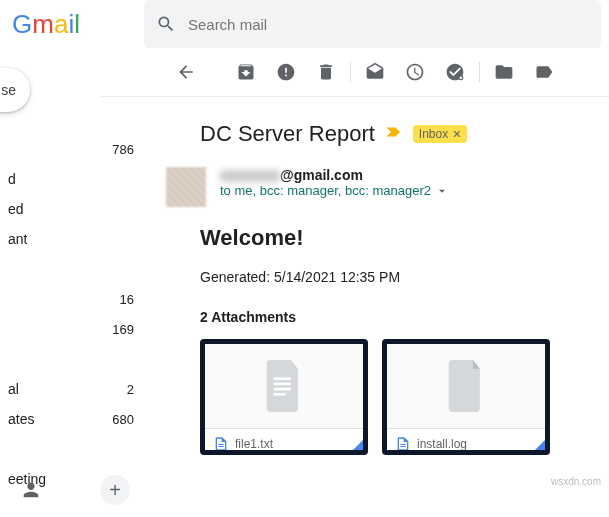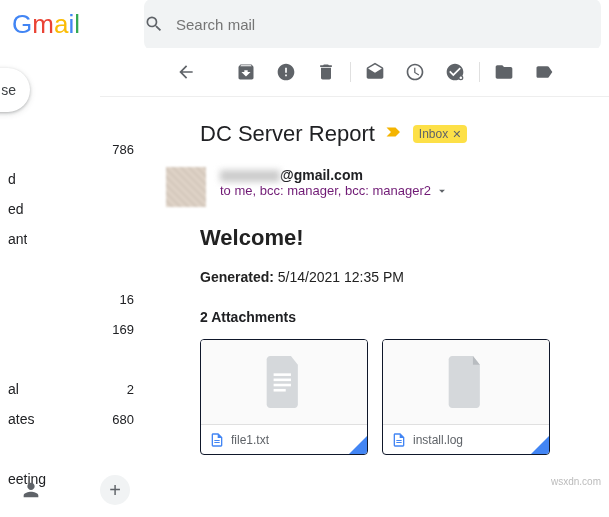--- a/index.html
+++ b/index.html
@@ -1,20 +1,20 @@
 <!DOCTYPE html>
 <html><head>
 <meta charset="utf-8">
 <style>
 *{box-sizing:border-box;margin:0;padding:0;font-family:Arial,Helvetica,sans-serif}
 body{background:#fff;width:609px;height:517px;overflow:hidden;position:relative}
 .topbar{display:flex;align-items:center;height:48px;padding:0 8px;background:#fff}
 .logo{font-size:26px;color:#5f6368;margin-left:4px;margin-right:64px;letter-spacing:0}
 .logo .g{color:#4285f4}.logo .m1{color:#ea4335}.logo .a{color:#fbbc05}.logo .i{color:#4285f4}.logo .l{color:#34a853}
-.searchwrap{display:flex;align-items:center;background:#f1f3f4;border-radius:8px;height:51px;flex:1;padding:0 0;margin-right:0}
+.searchwrap{display:flex;align-items:center;background:#f1f3f4;border-radius:8px;height:51px;flex:1;padding:0 12px;margin-right:0}
 .searchwrap svg{fill:#5f6368;width:20px;height:20px;margin-right:12px}
 .searchwrap input{border:0;background:transparent;outline:0;font-size:15px;color:#5f6368;flex:1}
 .layout{display:flex;position:absolute;top:48px;left:0;right:0;bottom:0}
 .sidebar{width:150px;min-width:150px;background:#fff;position:relative;overflow:hidden}
 .compose{position:absolute;left:-70px;top:20px;width:100px;height:44px;border-radius:22px;background:#fff;box-shadow:0 1px 3px rgba(60,64,67,.3),0 2px 6px rgba(60,64,67,.15);display:flex;align-items:center;justify-content:flex-end;padding-right:14px;font-size:14px;color:#3c4043}
 .folders{margin-top:86px}
 .folder{display:flex;align-items:center;justify-content:space-between;height:30px;padding:0 16px 0 8px;font-size:14px;color:#202124;border-radius:0 14px 14px 0}
 .folder .label{overflow:hidden;text-overflow:clip;white-space:nowrap}
 .folder .count{font-size:13px;color:#202124}
 .folder.bold{font-weight:400}
@@ -29,29 +29,29 @@
 .content{flex:1;background:#fff;padding:18px 30px 12px 50px;overflow:hidden;margin-top:6px;border-top:0}
 .content-wrap{background:#fff}
 .subject-row{display:flex;align-items:center;gap:10px;margin-bottom:20px}
 .subject{font-size:22px;color:#202124;font-weight:400}
 .inbox-chip{background:#fde047;border-radius:4px;padding:2px 6px;font-size:12px;color:#5f6368;display:inline-flex;align-items:center;gap:4px}
 .inbox-chip .x{font-size:11px}
 .sender-row{display:flex;align-items:flex-start;gap:14px;margin-bottom:18px;margin-left:-34px}
 .avatar{width:40px;height:40px;background:#ddd;border-radius:0;background-image:linear-gradient(45deg,#e0d4c8 25%,#d4c8bc 25%,#d4c8bc 50%,#e0d4c8 50%,#e0d4c8 75%,#d4c8bc 75%);background-size:8px 8px;filter:blur(1px)}
 .sender-info .from{font-size:14px;color:#202124;font-weight:700}
 .sender-info .from .blur{filter:blur(3px);background:#ccc;display:inline-block;width:60px;height:12px;vertical-align:middle}
-.sender-info .to{font-size:13px;color:#701a75;display:flex;align-items:center;gap:4px}
+.sender-info .to{font-size:13px;color:#0f766e;display:flex;align-items:center;gap:4px}
 .sender-info .to svg{width:14px;height:14px;fill:#5f6368}
 .body{margin-bottom:24px}
 .body h2{font-size:22px;font-weight:700;color:#222;margin-bottom:18px}
 .body .gen{font-size:14px;color:#222}
-.body .gen b{font-weight:700}
+.body .gen b{font-weight:400}
 .attach-title{font-size:14px;font-weight:700;color:#202124;margin-bottom:14px}
 .attachments{display:flex;gap:14px}
-.attachment{width:168px;height:116px;border:1px solid #0f172a;border-radius:4px;position:relative;background:#fff;overflow:hidden}
+.attachment{width:168px;height:116px;border:5px solid #0f172a;border-radius:4px;position:relative;background:#fff;overflow:hidden}
 .attachment .preview{height:84px;display:flex;align-items:center;justify-content:center;background:#fafafa}
 .attachment .preview svg{width:42px;height:52px;fill:#c9cdd1}
 .attachment .footer{height:30px;border-top:1px solid #e0e0e0;display:flex;align-items:center;padding:0 8px;gap:6px;position:relative}
 .attachment .footer .ficon{width:16px;height:16px}
 .attachment .footer .fname{font-size:12px;color:#5f6368;flex:1;white-space:nowrap;overflow:hidden}
 .attachment .footer .tri{position:absolute;right:0;bottom:0;width:0;height:0;border-left:18px solid transparent;border-bottom:18px solid #4285f4}
 .watermark{position:absolute;right:8px;bottom:30px;font-size:10px;color:#bbb}
 .divider{height:1px;background:#eee;margin-left:-50px;margin-right:-30px;margin-bottom:0}
 </style>
 </head>

